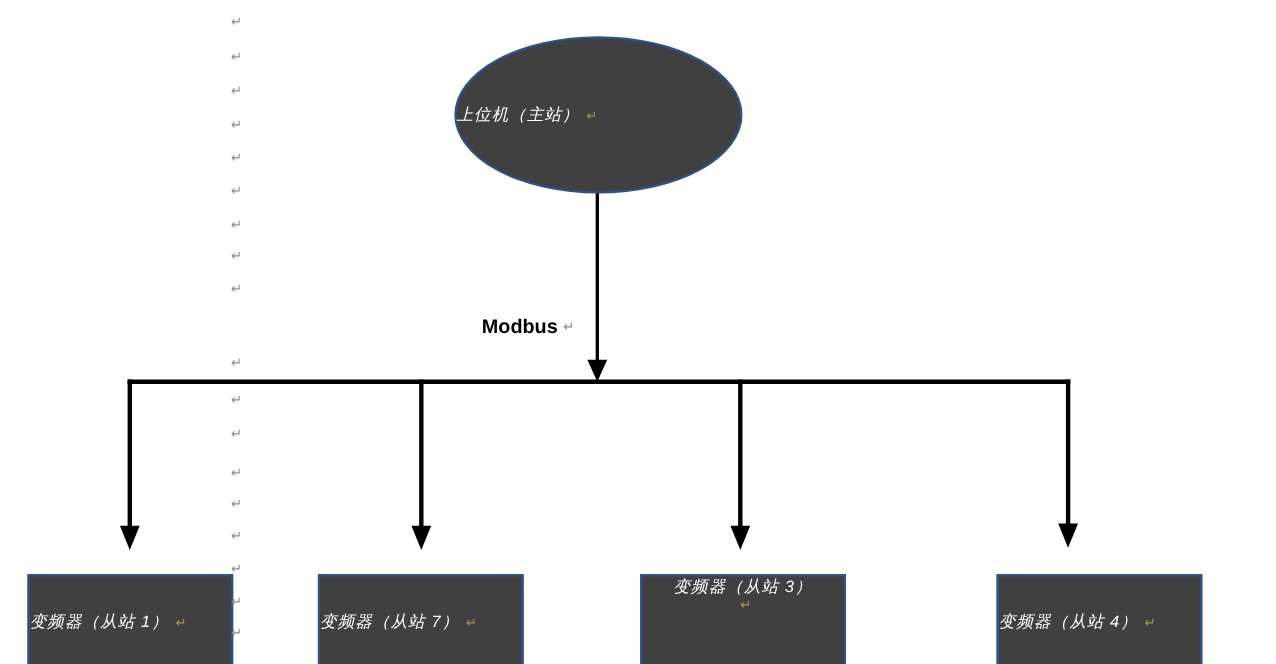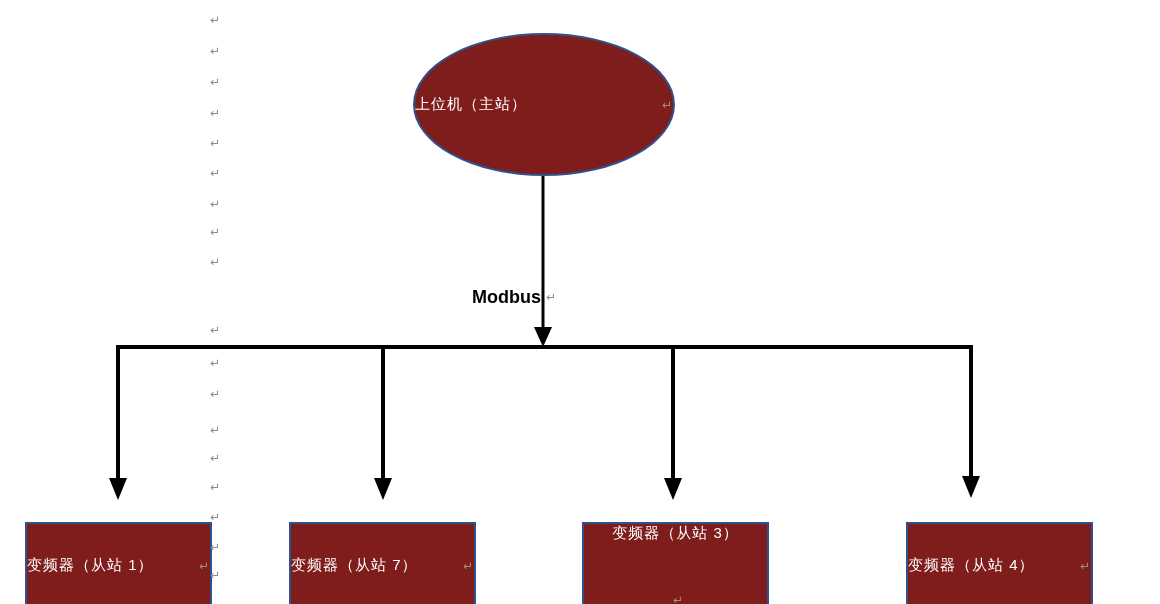--- a/index.html
+++ b/index.html
@@ -16,30 +16,31 @@
     overflow: hidden;
   }
   .connector-layer {
     position: absolute;
     left: 0; top: 0;
     width: 1160px;
     height: 604px;
   }
   .shape {
     position: absolute;
-    background: #7f1d1d;
+    background: #404040;
     border: 2px solid #2F528F;
     box-sizing: border-box;
     display: flex;
     align-items: center;
-    justify-content: space-between;
+    justify-content: flex-start;
     color: #ffffff;
     font-size: 15px;
     letter-spacing: 1px;
     white-space: nowrap;
+    font-style: italic;
   }
   .master-ellipse {
     left: 413px; top: 33px;
     width: 262px; height: 143px;
     border-radius: 50%;
   }
   .slave-box {
     top: 522px;
     width: 187px; height: 87px;
   }
@@ -52,21 +53,20 @@
     font-size: 12px;
     margin-left: 6px;
   }
   .bus-label {
     position: absolute;
     left: 438px; top: 287px;
     font-size: 18px;
     font-weight: bold;
     color: #000000;
     white-space: nowrap;
-    margin-left: 34px;
   }
   .bus-label .after-mark {
     font-weight: normal;
     color: #8C8C8C;
     font-size: 12px;
     margin-left: 5px;
     vertical-align: 2px;
   }
   .margin-marks { position: absolute; left: 0; top: 0; }
   .margin-mark {

